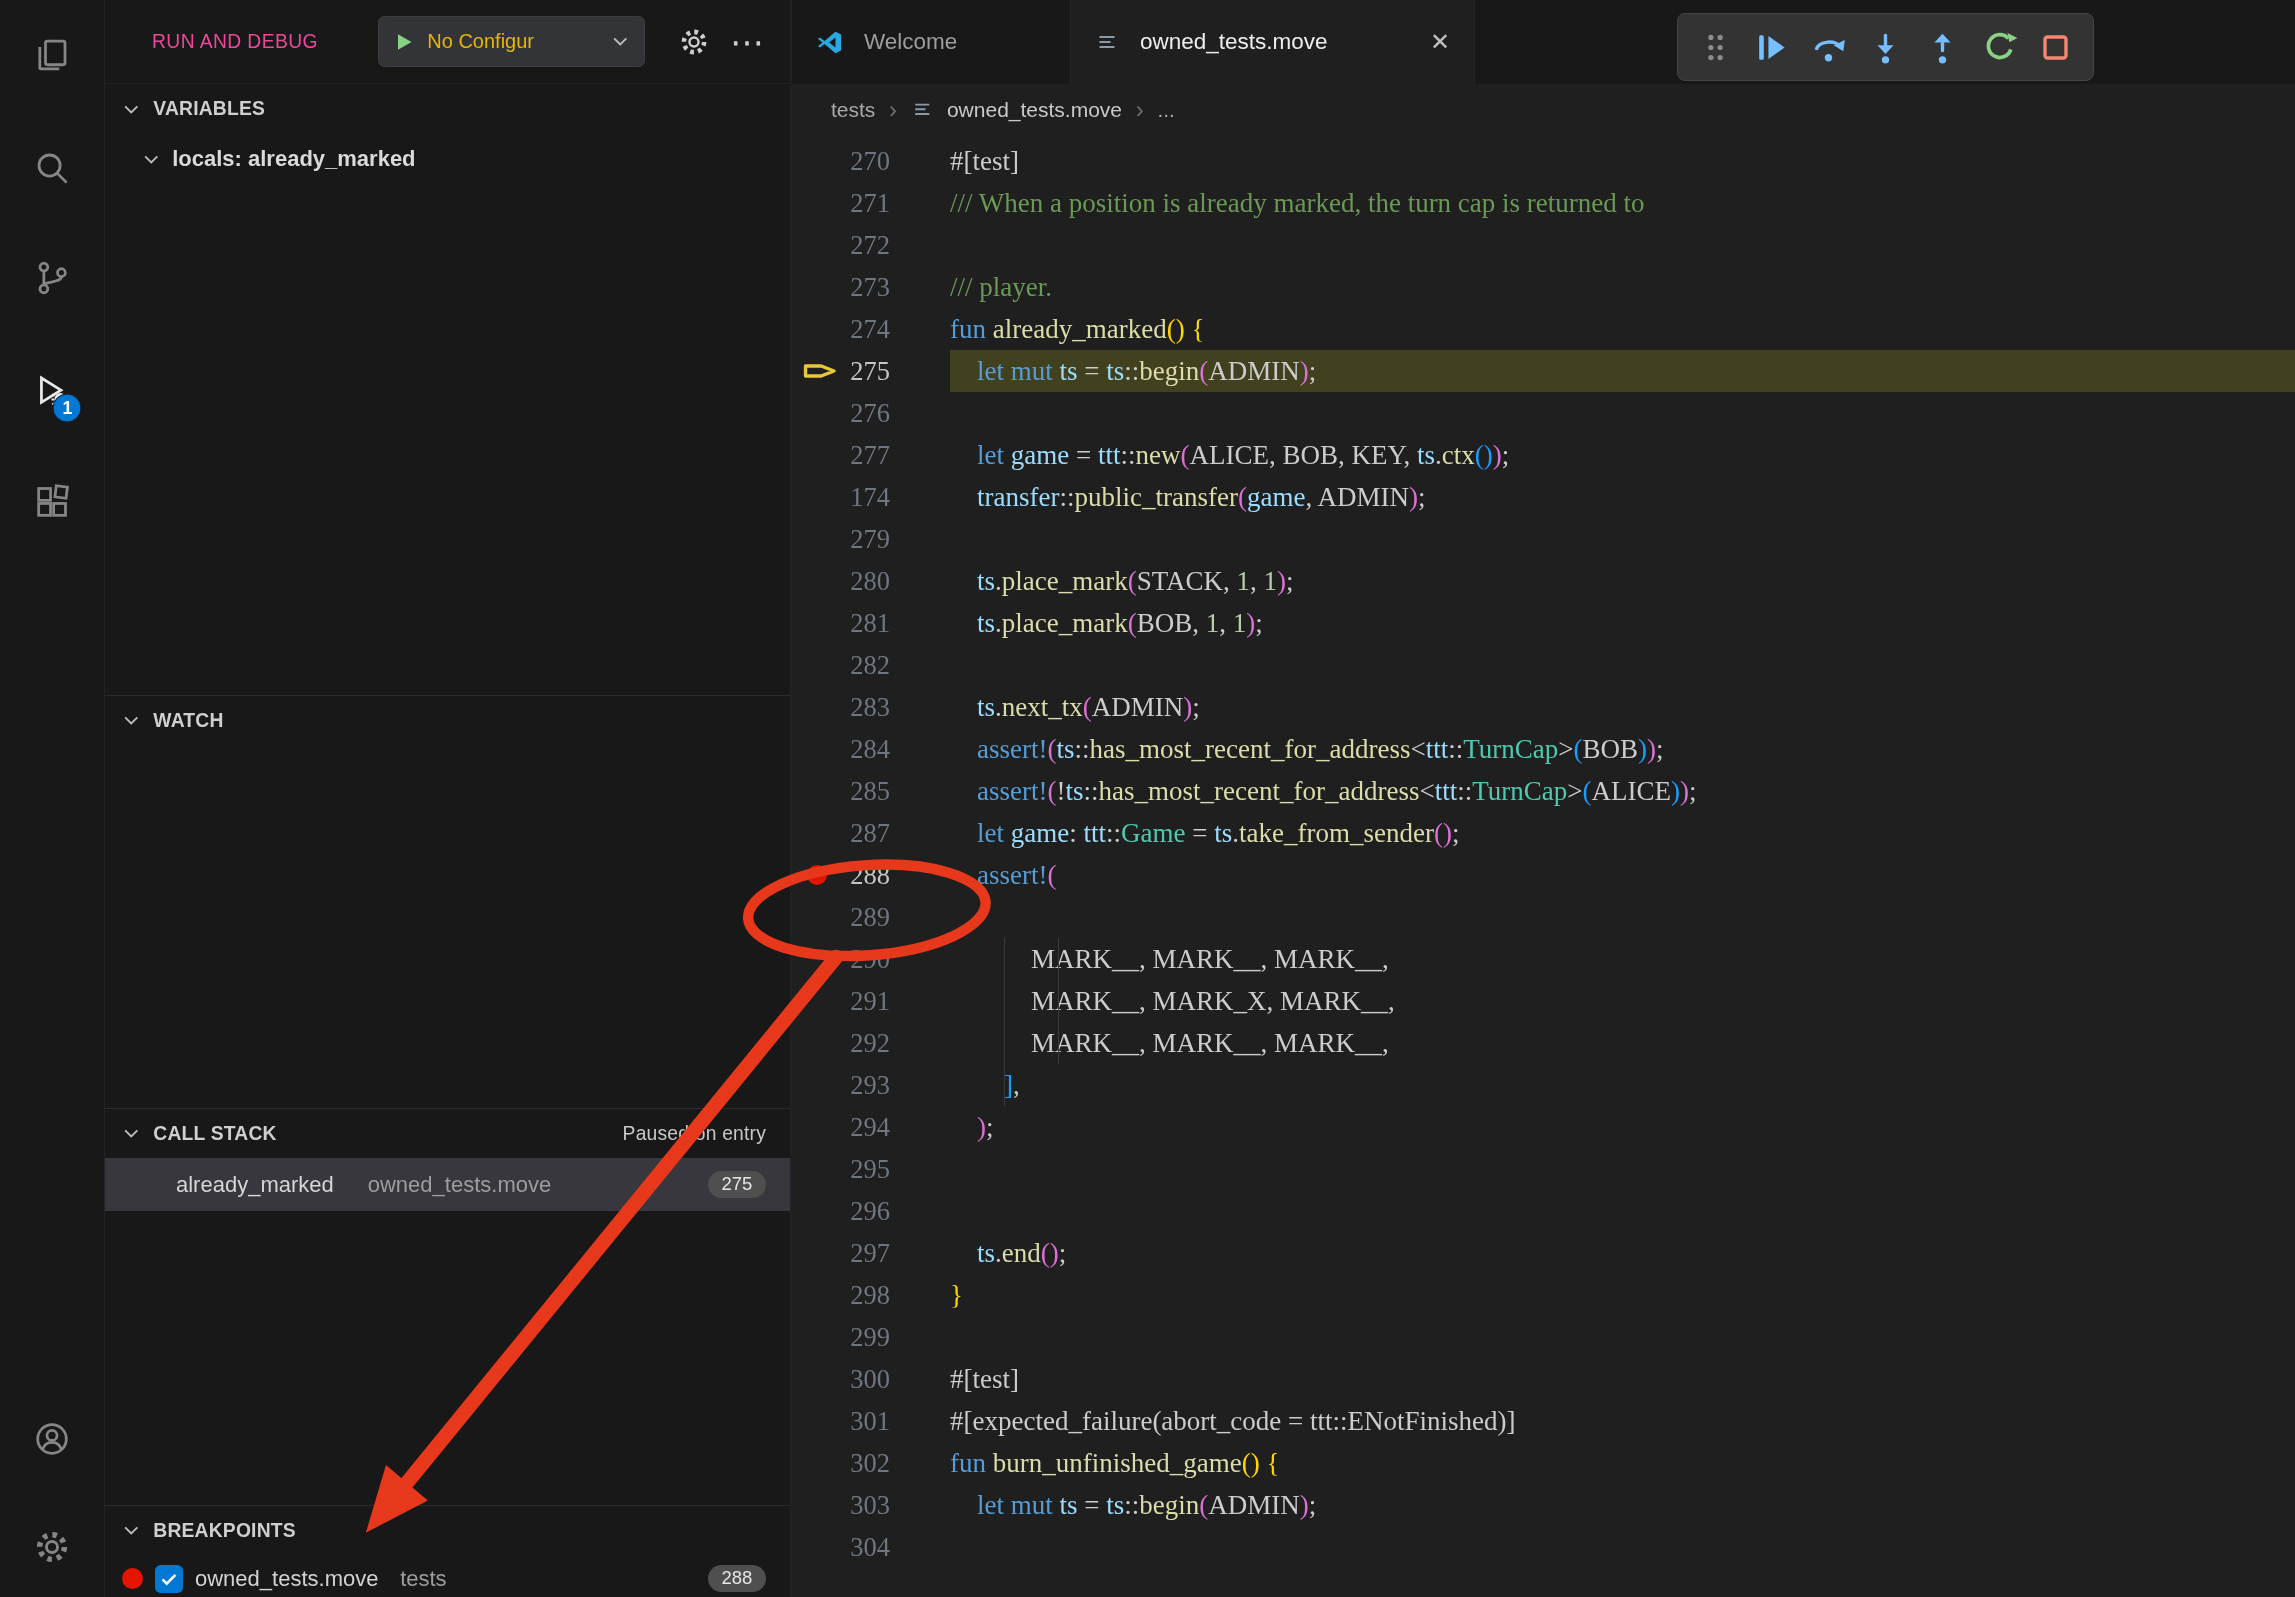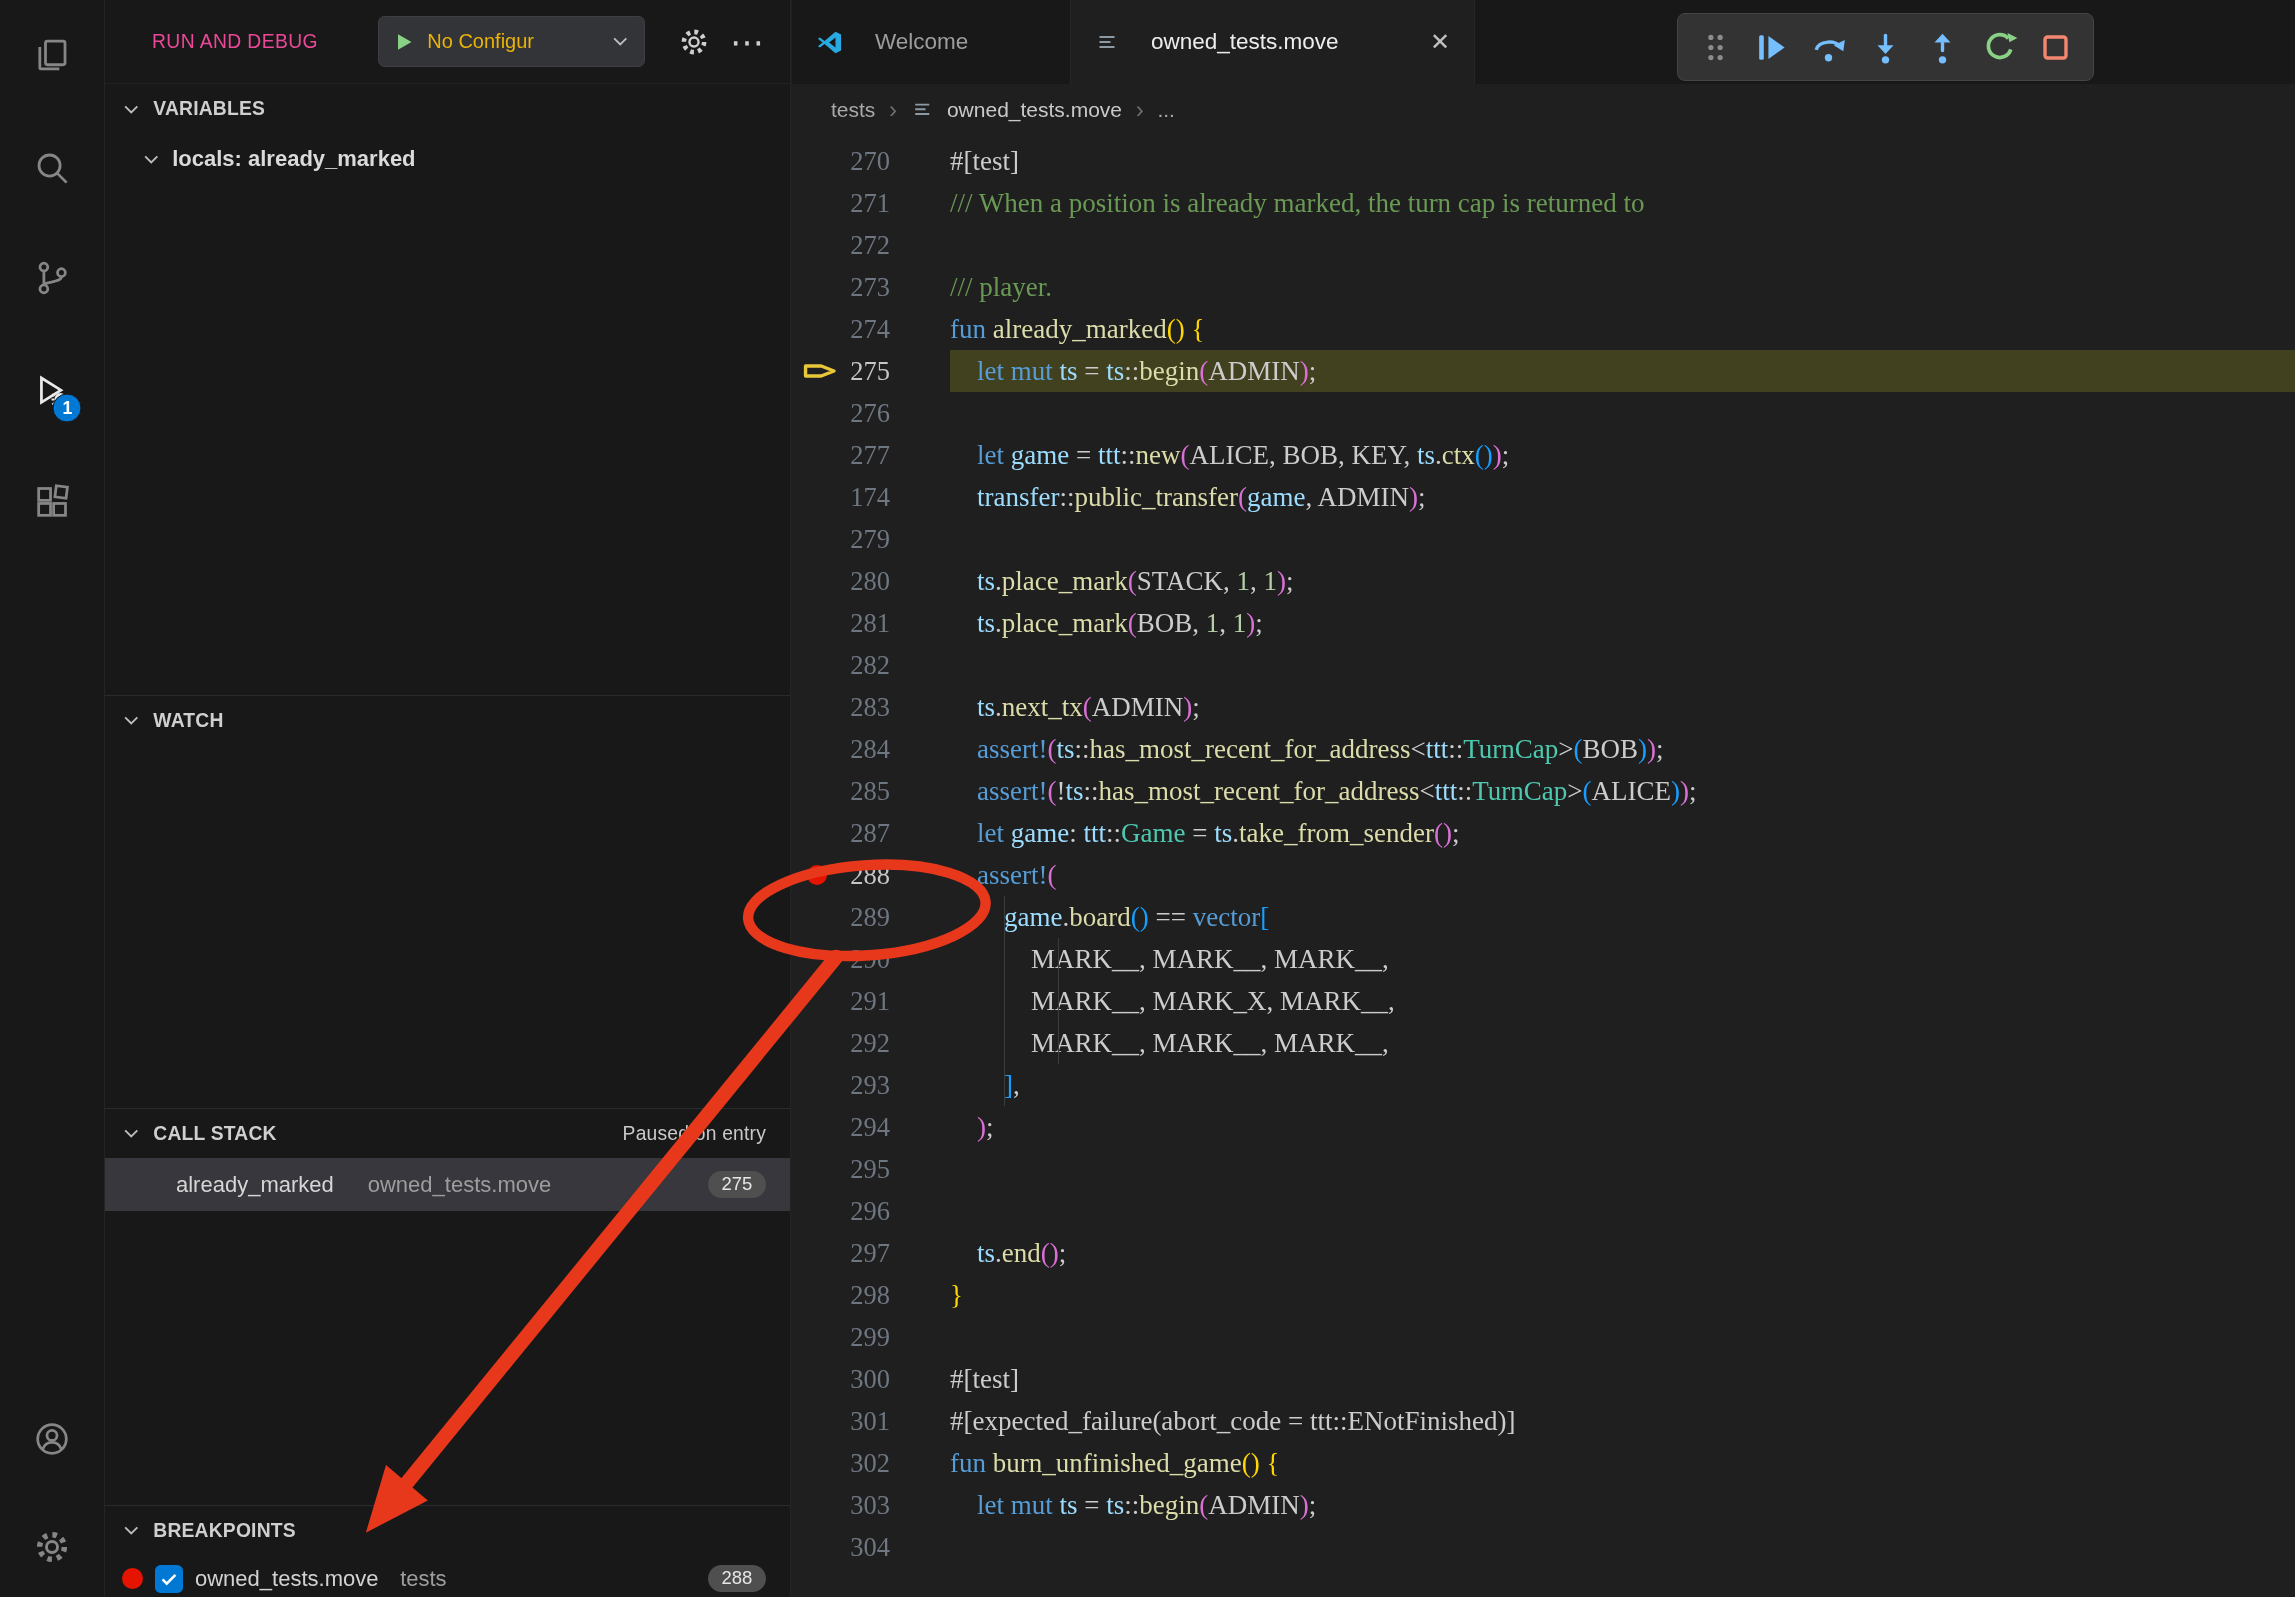--- a/index.html
+++ b/index.html
@@ -36,21 +36,21 @@
   .pill{margin-left:auto;background:#4f4f4f;color:#e6e6e6;font-size:18.5px;border-radius:804px;padding:4px 13.7px;line-height:1}
   .bp-row{position:absolute;left:0;right:0;height:47px;display:flex;align-items:center;gap:12px;padding:0 24px 0 17px;font-size:22px;cursor:pointer}
   .bp-dot{width:21px;height:21px;border-radius:50%;background:var(--breakpoint);flex:0 0 auto}
   .cb{width:28px;height:28px;border-radius:5.6px;background:var(--accent);display:flex;align-items:center;justify-content:center;flex:0 0 auto;cursor:pointer}
   .cb svg{width:22px;height:22px;stroke:#fff;stroke-width:2.8;fill:none}
   .bp-file{color:#d2d2d2}
   .bp-folder{color:#9d9d9d;margin-left:9.7px}
   
   .editor{position:absolute;left:792px;top:0;right:0;height:100%;background:var(--bg-editor)}
   .tabbar{position:absolute;top:0;left:0;right:0;height:84px;background:var(--bg-side);display:flex;align-items:stretch}
-  .tab{display:flex;align-items:center;gap:32px;padding:0 24px;border-right:0.8px solid #252526;font-size:22.5px;color:#9d9d9d;background:var(--bg-side);width:279px;cursor:pointer}
+  .tab{display:flex;align-items:center;gap:21px;padding:0 24px;border-right:0.8px solid #252526;font-size:22.5px;color:#9d9d9d;background:var(--bg-side);width:279px;cursor:pointer}
   .tab.active{background:var(--bg-editor);color:#ededed;width:404px}
   .tab svg{flex:0 0 auto}
   .close{margin-left:auto;color:#c0c0c0;font-size:24px;cursor:pointer}
   .dbg-toolbar{position:absolute;left:885px;top:13px;width:417px;height:68px;background:#333333;border:0.8px solid #454545;border-radius:8px;display:flex;align-items:center;justify-content:space-between;padding:0 14.5px;z-index:6}
   .dt-btn{width:45px;height:56px;display:flex;align-items:center;justify-content:center;cursor:pointer}
   .dt-btn svg{width:37px;height:37px}
   .breadcrumbs{position:absolute;top:84px;left:0;right:0;height:51px;display:flex;align-items:center;gap:13.7px;padding-left:39px;font-size:21px;color:#a9a9a9}
   .bc{cursor:pointer}
   .bc.bright{color:#c9c9c9}
   .bc-sep{color:#6e6e6e;font-size:24px}
@@ -386,21 +386,20 @@
         <div class="gut">
           <span class="bp"></span>
           <span class="ln hl">288</span>
         </div>
         <div class="bd"><span class="tk-txt">    </span><span class="tk-kw">assert!</span><span class="tk-b2">(</span></div>
       </div>
       <div class="cl">
         <div class="gut">
           <span class="ln">289</span>
         </div>
-        <div class="bd"><span class="guide" style="left: 4ch;"></span><span class="tk-txt">        </span><span class="tk-var">game</span><span class="tk-txt">.</span><span class="tk-fn">board</span><span class="tk-b3">()</span><span class="tk-txt"> == </span><span class="tk-kw">vector</span><span class="tk-b3">[</span></div>
       </div>
       <div class="cl">
         <div class="gut">
           <span class="ln">290</span>
         </div>
         <div class="bd"><span class="guide" style="left: 4ch;"></span><span class="guide" style="left: 8ch;"></span><span class="tk-txt">            MARK__, MARK__, MARK__,</span></div>
       </div>
       <div class="cl">
         <div class="gut">
           <span class="ln">291</span>

